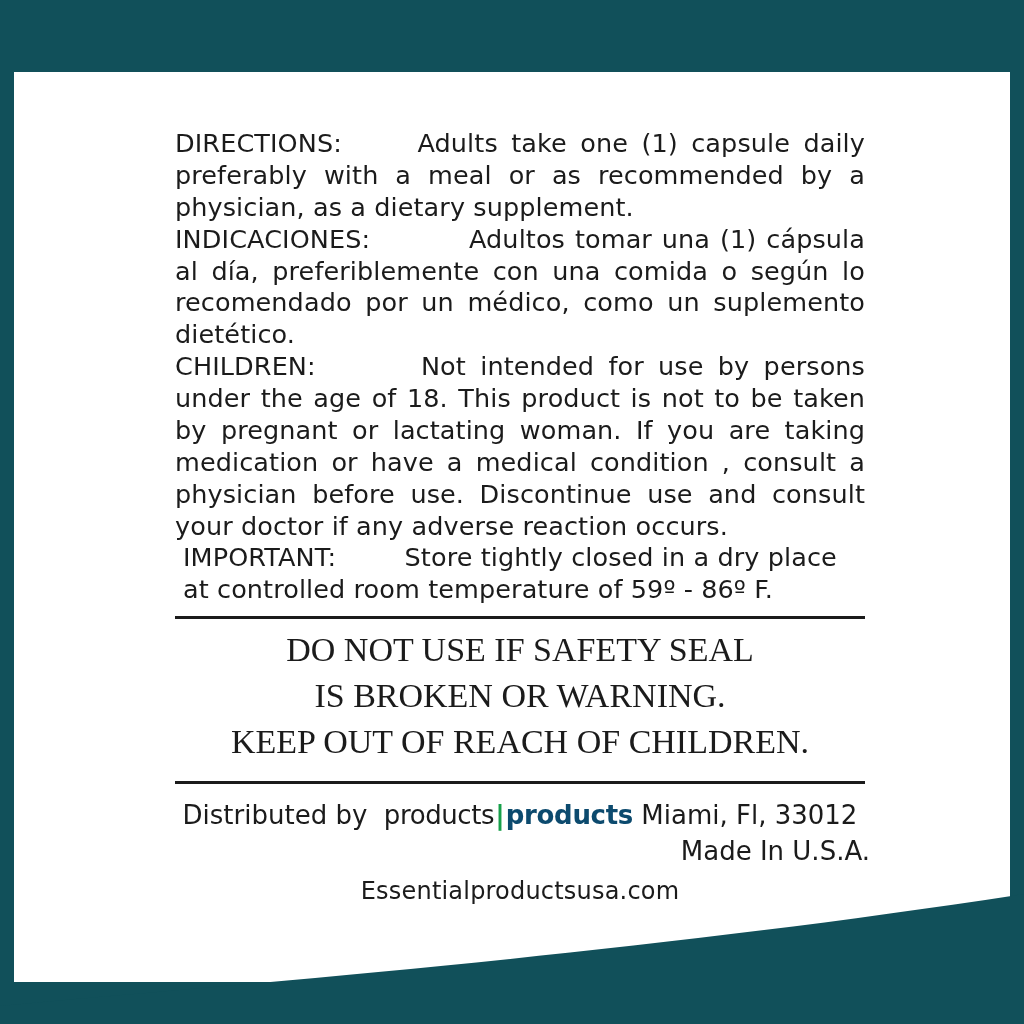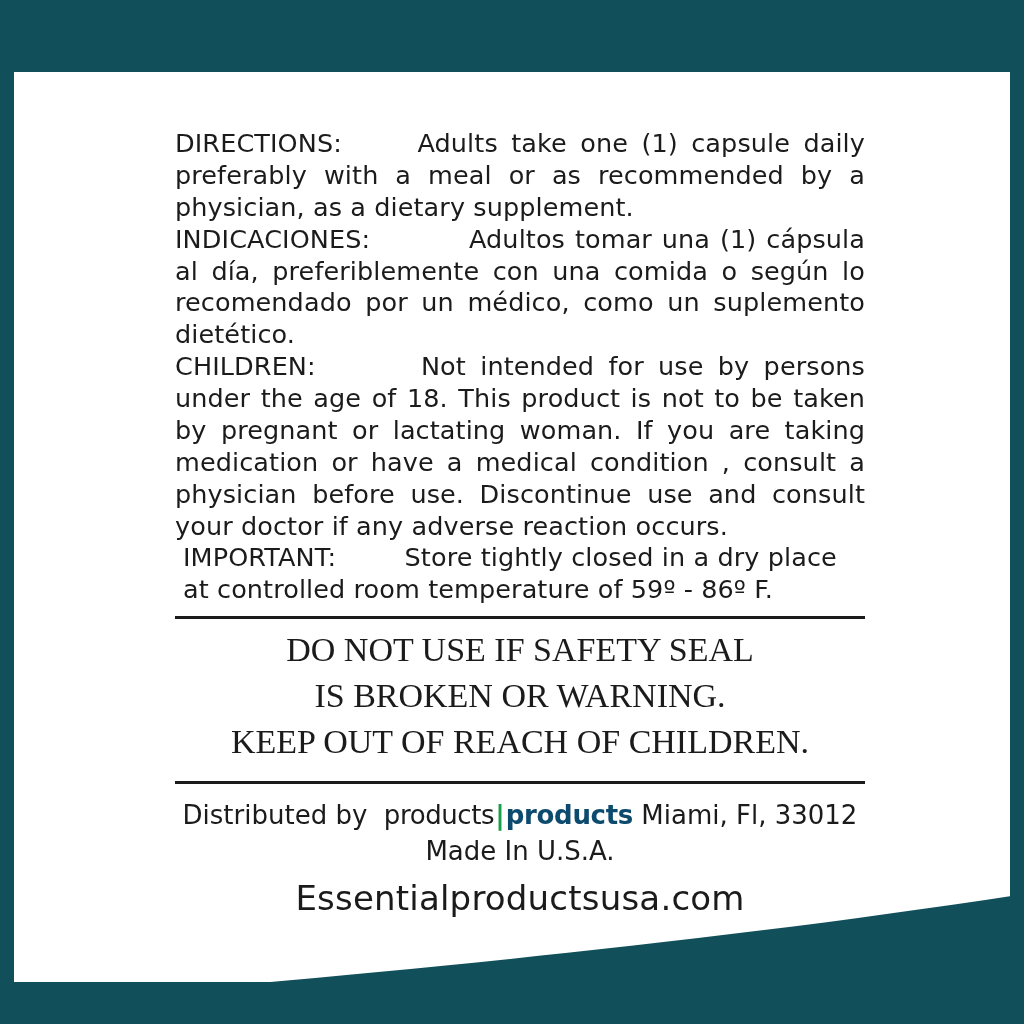--- a/index.html
+++ b/index.html
@@ -118,23 +118,24 @@
     padding: 0 1px;
   }
   .brand-products {
     color: #0c4a6e;
     font-weight: 700;
     letter-spacing: -0.3px;
   }
   .made-line {
     font-size: 26px;
     line-height: 1.4;
+    text-align: right;
   }
   .website {
-    font-size: 34px;
+    font-size: 24px;
     line-height: 1.5;
     padding-top: 4px;
     letter-spacing: 0.2px;
     text-align: center;
   }
 </style>
 </head>
 <body>
 
 <div class="label">

